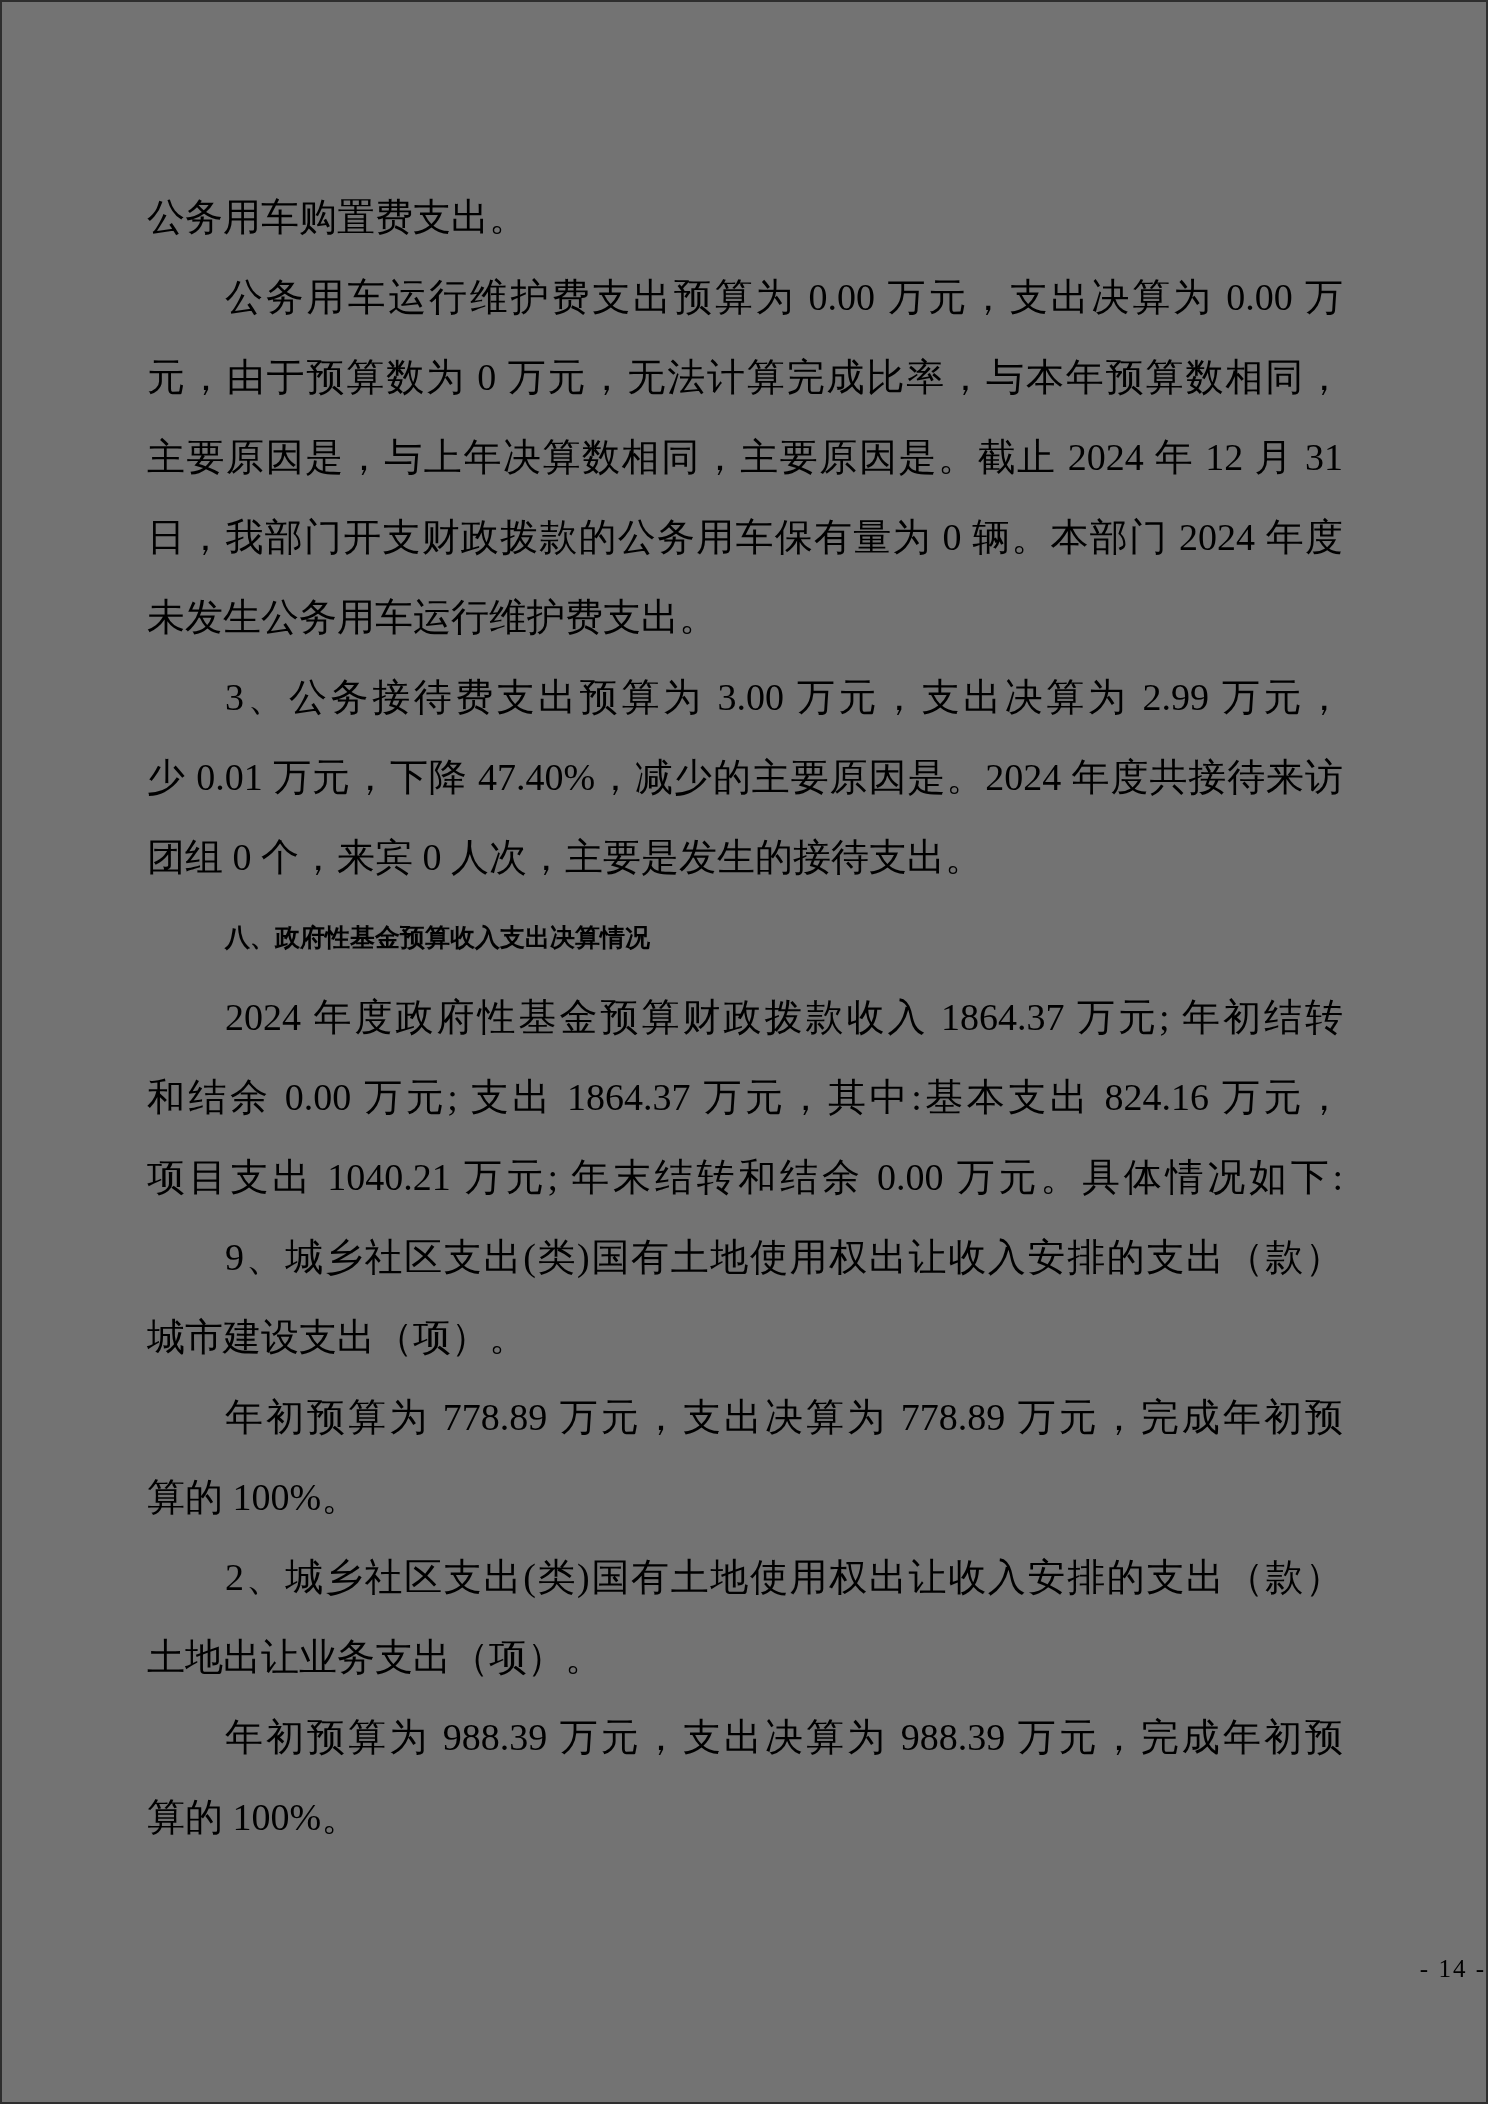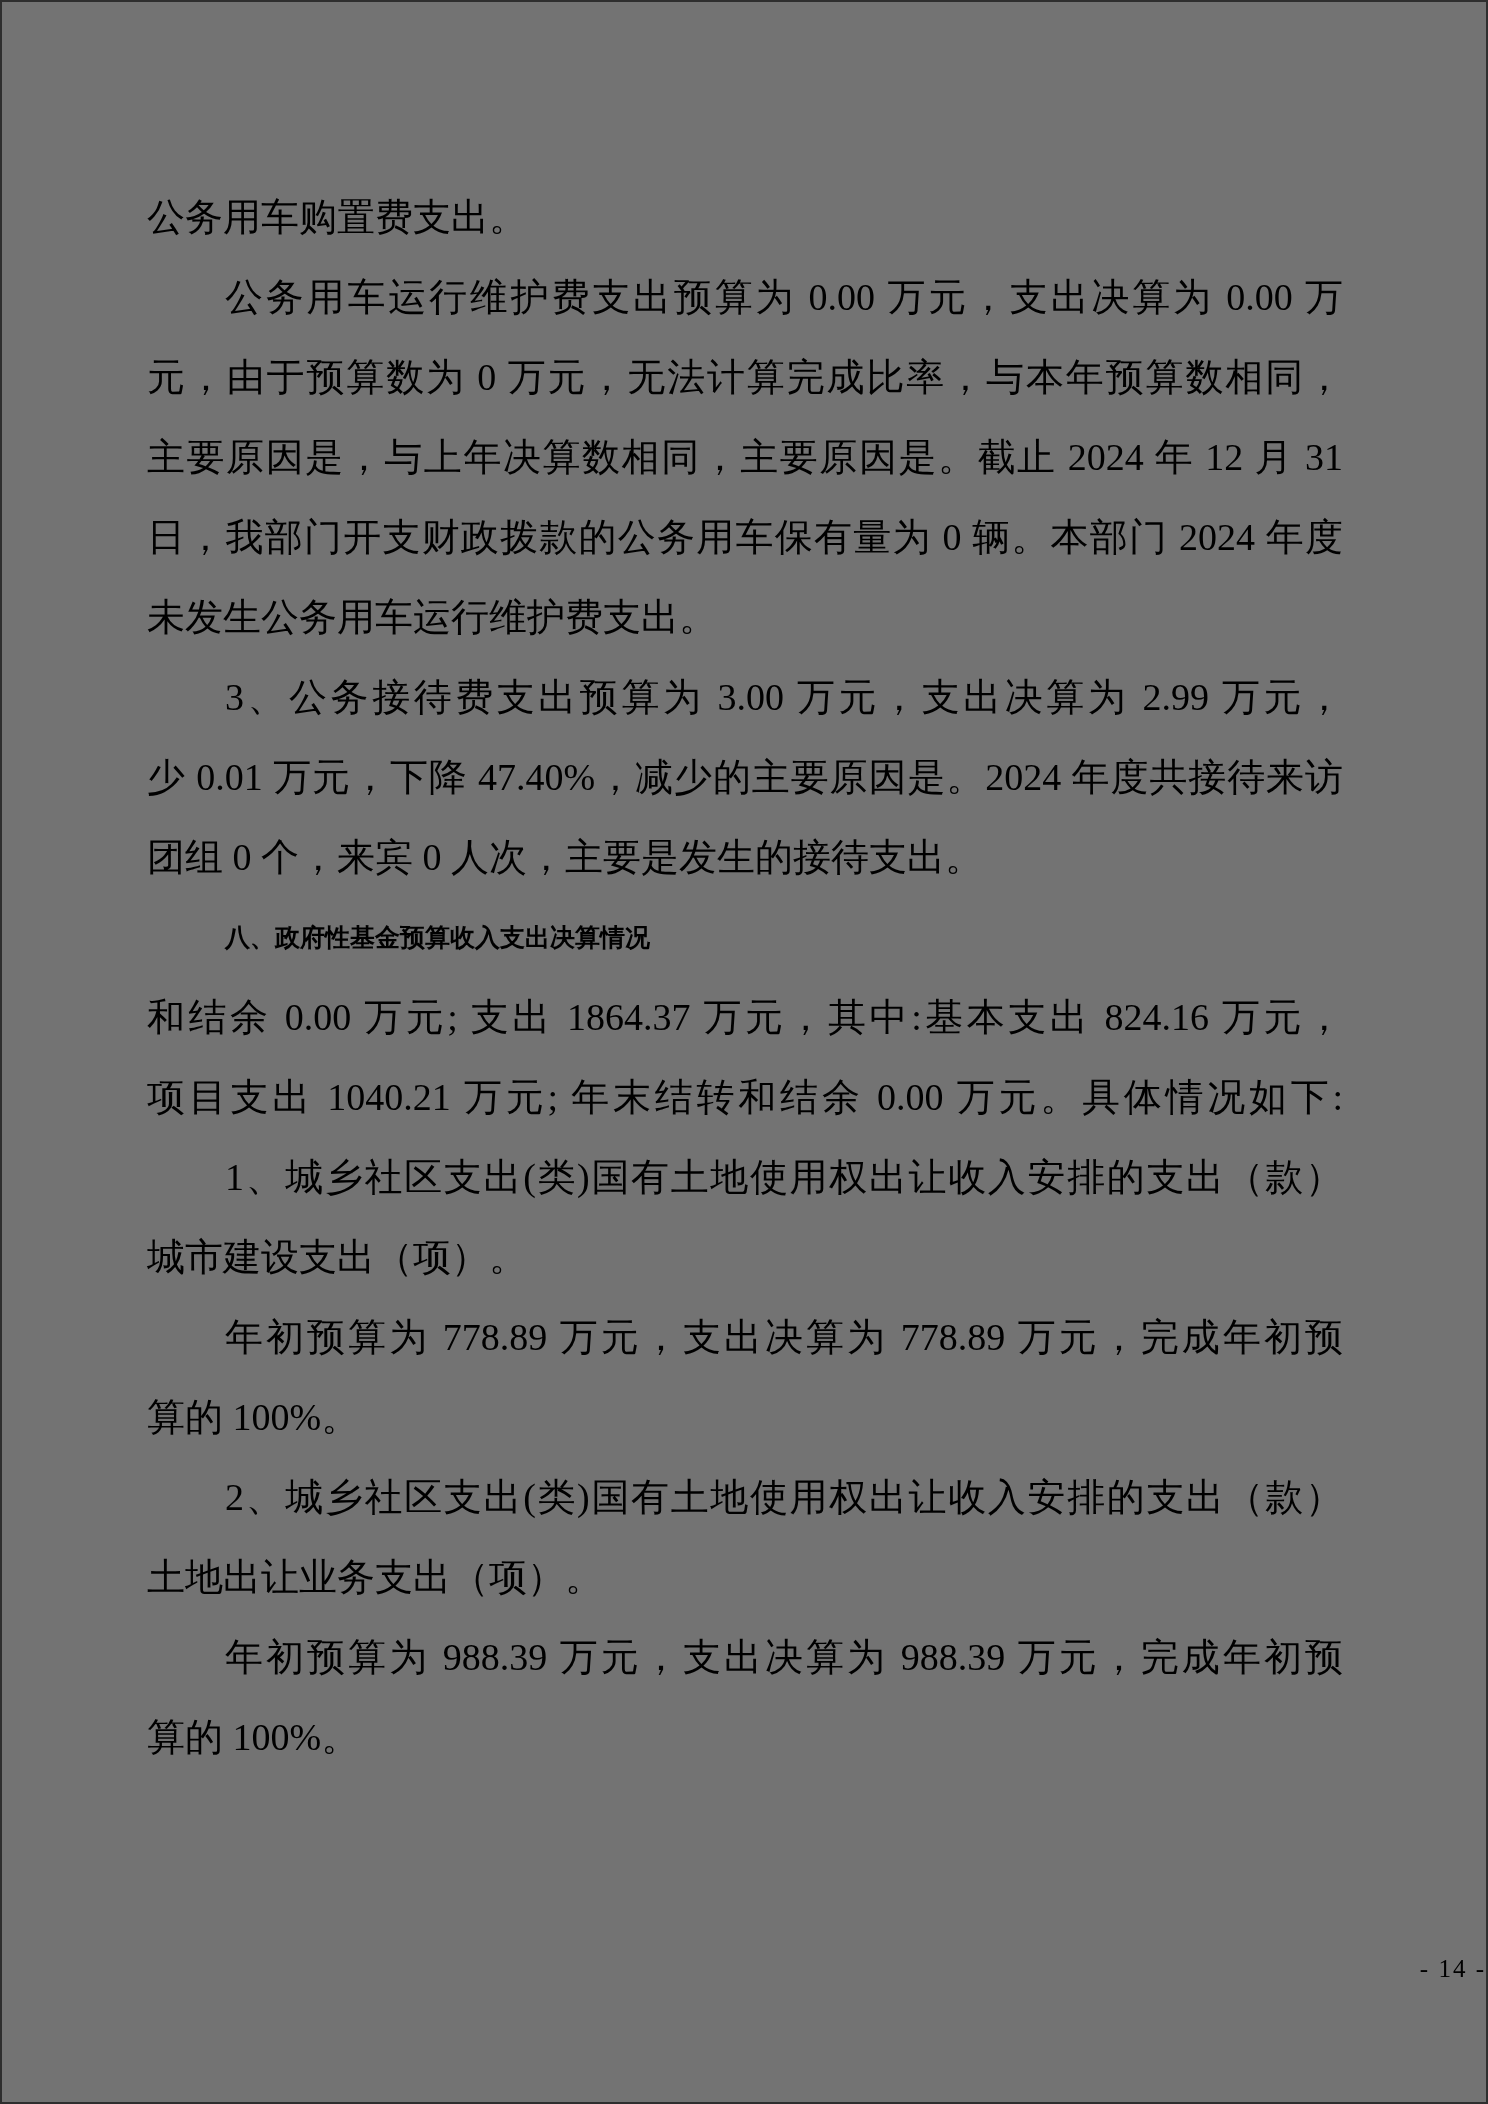--- a/index.html
+++ b/index.html
@@ -72,23 +72,24 @@
       <div class="line">公务用车购置费支出。</div>
       <div class="line indent justify">公务用车运行维护费支出预算为 0.00 万元，支出决算为 0.00 万</div>
       <div class="line justify">元，由于预算数为 0 万元，无法计算完成比率，与本年预算数相同，</div>
       <div class="line justify">主要原因是，与上年决算数相同，主要原因是。截止 2024 年 12 月 31</div>
       <div class="line justify">日，我部门开支财政拨款的公务用车保有量为 0 辆。本部门 2024 年度</div>
       <div class="line">未发生公务用车运行维护费支出。</div>
       <div class="line indent justify">3、公务接待费支出预算为 3.00 万元，支出决算为 2.99 万元，</div>
       <div class="line justify">少 0.01 万元，下降 47.40%，减少的主要原因是。2024 年度共接待来访</div>
       <div class="line">团组 0 个，来宾 0 人次，主要是发生的接待支出。</div>
       <div class="line indent bold">八、政府性基金预算收入支出决算情况</div>
+      <div class="line indent justify">2024 年度政府性基金预算财政拨款收入 1864.37 万元; 年初结转</div>
       <div class="line justify">和结余 0.00 万元; 支出 1864.37 万元，其中:基本支出 824.16 万元，</div>
       <div class="line justify">项目支出 1040.21 万元; 年末结转和结余 0.00 万元。具体情况如下:</div>
-      <div class="line indent justify">1、城乡社区支出(类)国有土地使用权出让收入安排的支出（款）</div>
+      <div class="line indent justify">9、城乡社区支出(类)国有土地使用权出让收入安排的支出（款）</div>
       <div class="line">城市建设支出（项）。</div>
       <div class="line indent justify">年初预算为 778.89 万元，支出决算为 778.89 万元，完成年初预</div>
       <div class="line">算的 100%。</div>
       <div class="line indent justify">2、城乡社区支出(类)国有土地使用权出让收入安排的支出（款）</div>
       <div class="line">土地出让业务支出（项）。</div>
       <div class="line indent justify">年初预算为 988.39 万元，支出决算为 988.39 万元，完成年初预</div>
       <div class="line">算的 100%。</div>
     </div>
   <div class="footer">- 14 -</div>
 </div>

